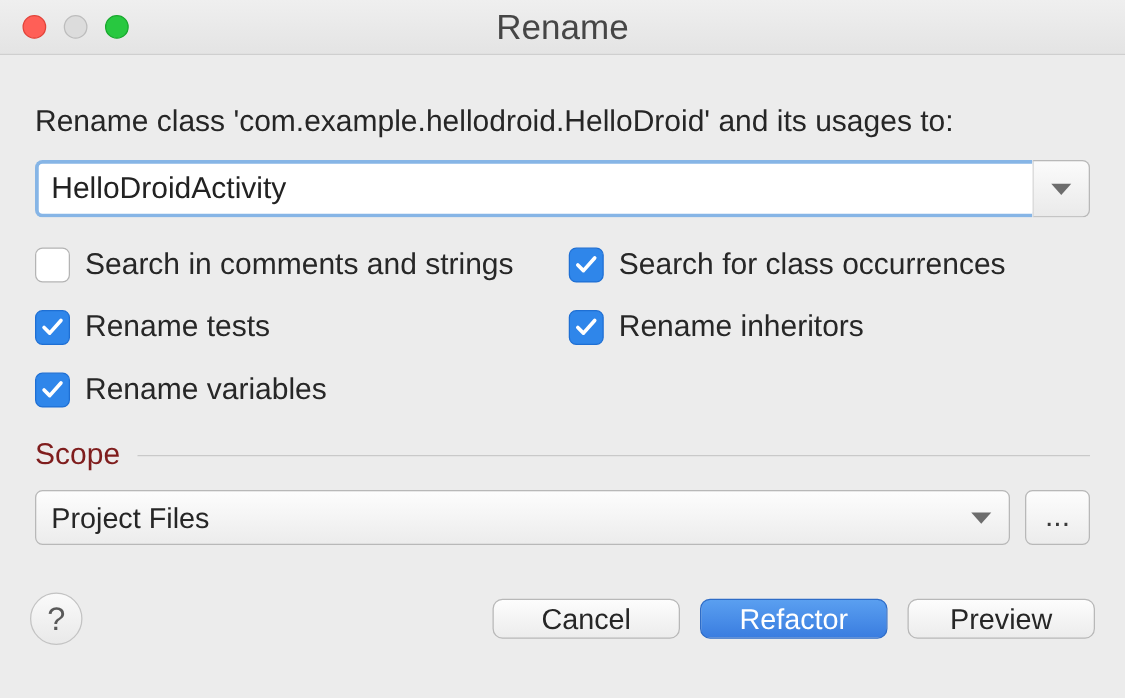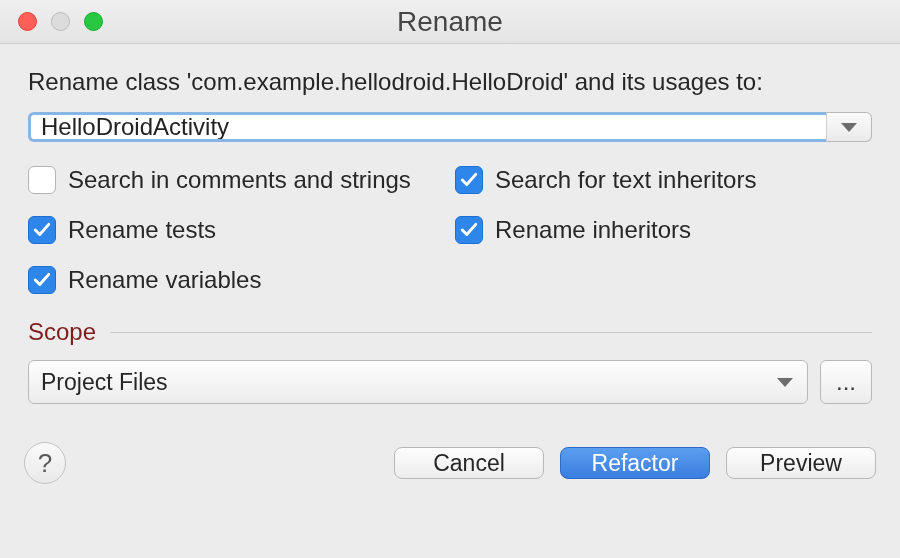--- a/index.html
+++ b/index.html
@@ -37,30 +37,30 @@
     text-align: center;
     font-size: 28px;
     color: #464646;
   }
   .body {
     padding: 20px 28px 0 28px;
   }
   .prompt {
     font-size: 24px;
     color: #262626;
-    margin: 4px 0 16px 0;
+    margin: 20px 0 16px 0;
   }
   .name-row {
     display: flex;
     align-items: stretch;
     margin-bottom: 24px;
   }
   .name-input {
     flex: 1;
-    height: 30px;
+    height: 46px;
     font-size: 24px;
     padding: 4px 10px;
     border: 3px solid #86b5e6;
     border-right: none;
     border-radius: 6px 0 0 6px;
     background: #fff;
     outline: none;
     color: #222;
   }
   .name-dd {
@@ -218,21 +218,21 @@
       <span class="box unchecked"></span>
       <span>Search in comments and strings</span>
     </label>
 
     <label class="check">
       <span class="box checked">
         <svg viewBox="0 0 16 16">
             <path d="M2 8 L6 12 L14 3" stroke="#fff" stroke-width="2.6" fill="none" stroke-linecap="round" stroke-linejoin="round"></path>
           </svg>
       </span>
-      <span>Search for text inheritors</span>
+      <span>Search for class occurrences</span>
     </label>
 
     <label class="check">
       <span class="box checked">
         <svg viewBox="0 0 16 16">
             <path d="M2 8 L6 12 L14 3" stroke="#fff" stroke-width="2.6" fill="none" stroke-linecap="round" stroke-linejoin="round"></path>
           </svg>
       </span>
       <span>Rename tests</span>
     </label>

